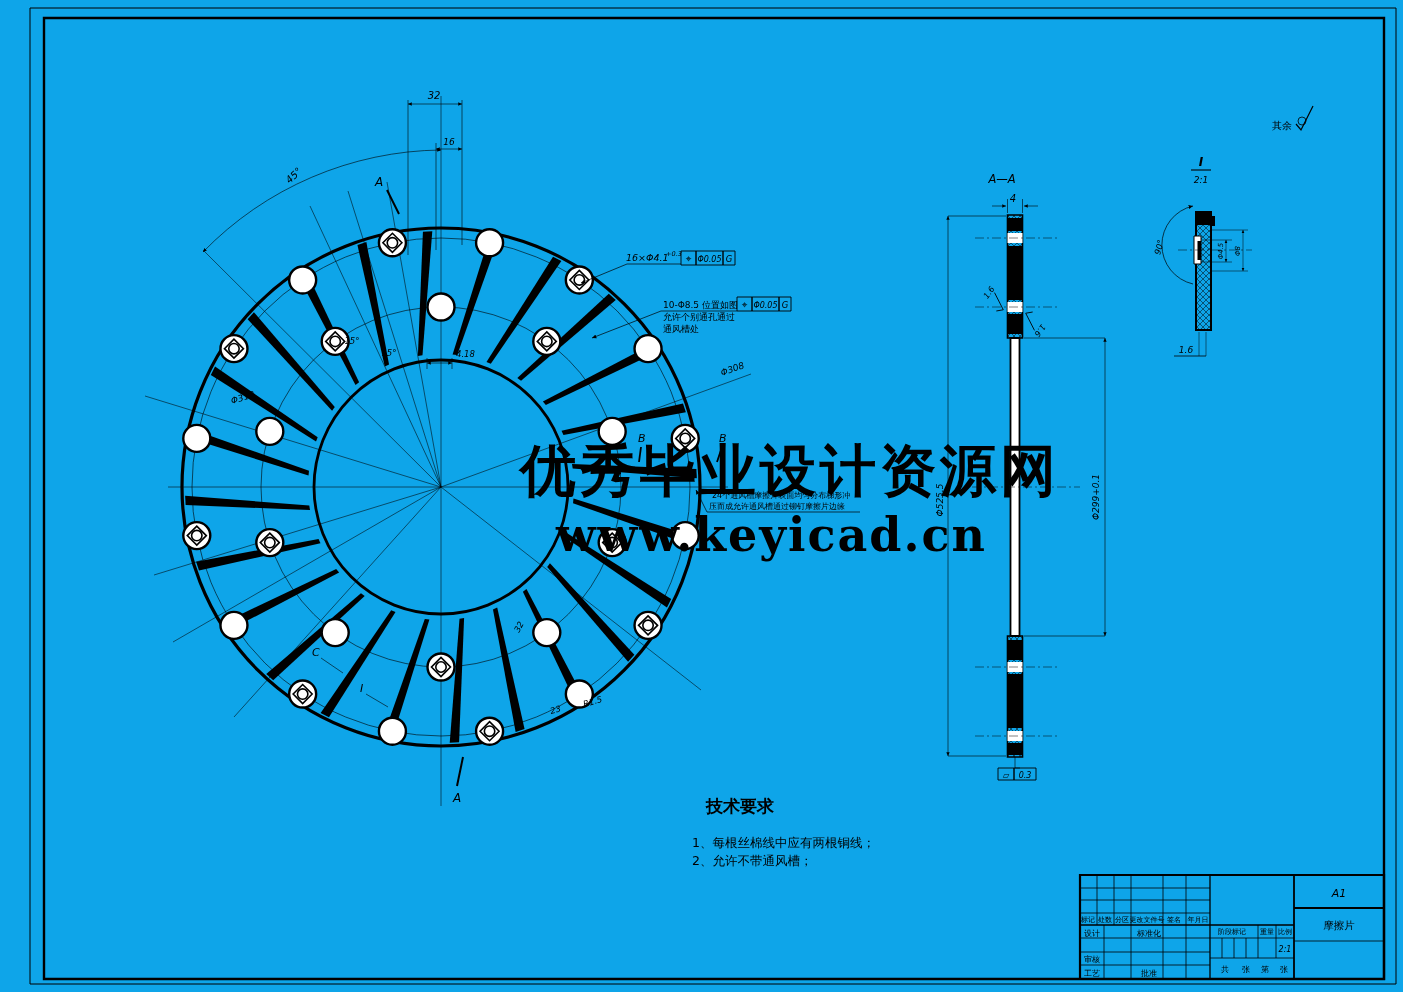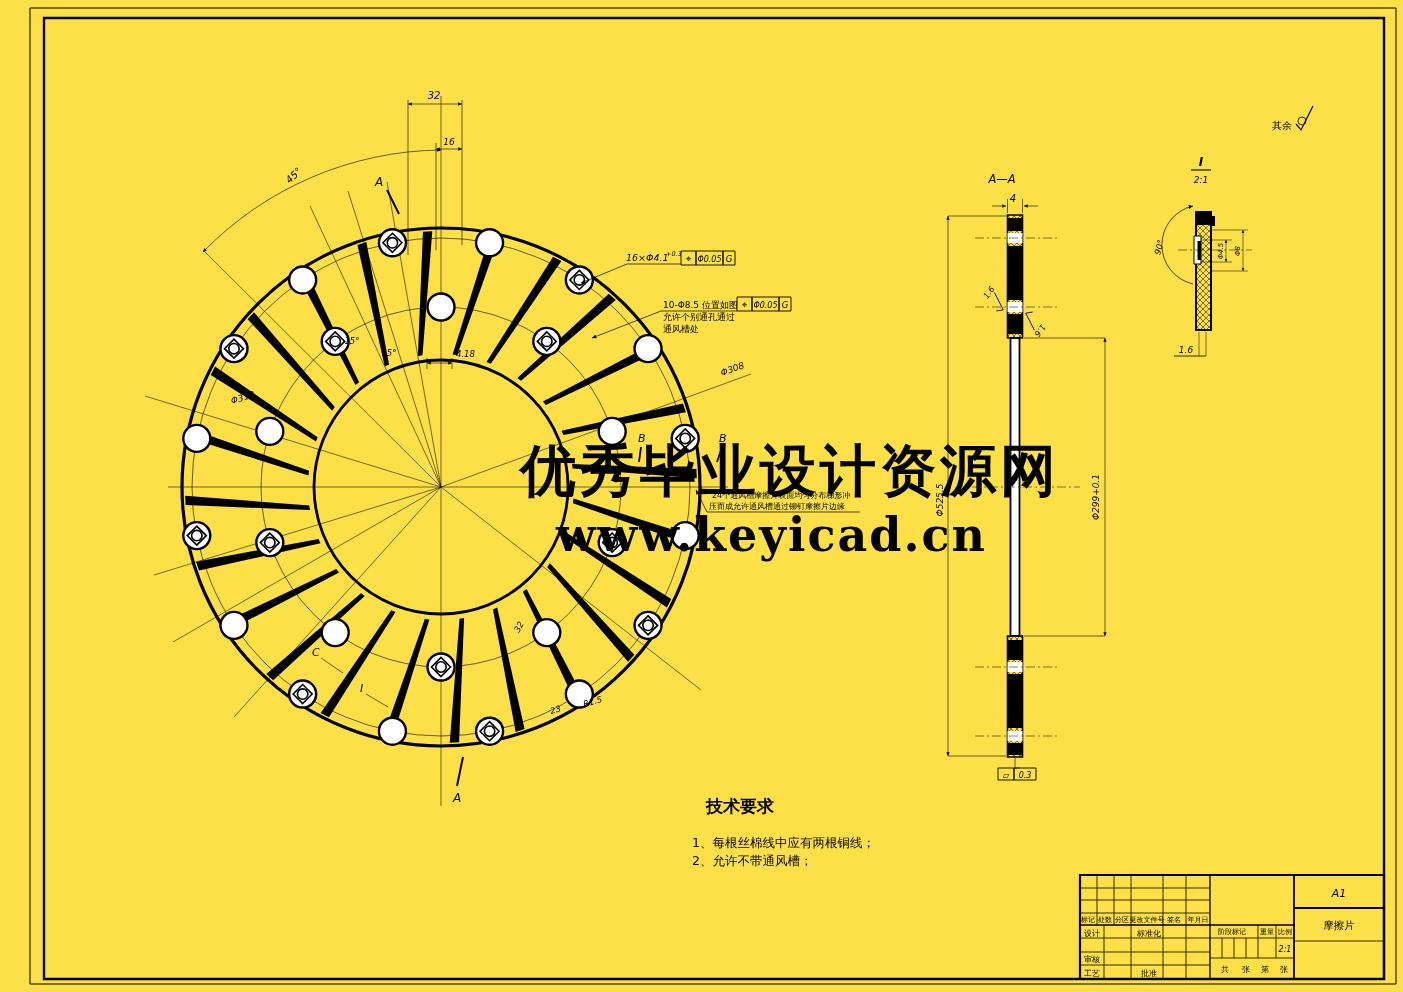--- a/index.html
+++ b/index.html
@@ -1,16 +1,16 @@
 <!DOCTYPE html>
 <html><head>
 <meta charset="utf-8">
 <style>
   html,body{margin:0;padding:0;background:#ffffff;}
-  .stage{position:relative;width:1403px;height:992px;background:#fde047;overflow:hidden;}
+  .stage{position:relative;width:1403px;height:992px;background:#0ea5e9;overflow:hidden;}
   svg text{font-family:"DejaVu Sans","Liberation Sans",sans-serif;fill:#000;}
   .it{font-style:italic;}
   .wm{font-family:"DejaVu Serif","Liberation Serif",serif;font-weight:bold;}
   line,path,circle,rect,polyline,polygon{vector-effect:non-scaling-stroke;}
 </style>
 </head>
 <body>
 
 <div class="stage">
 <svg id="cad" width="1403" height="992" viewBox="0 0 1403 992" xmlns="http://www.w3.org/2000/svg">

